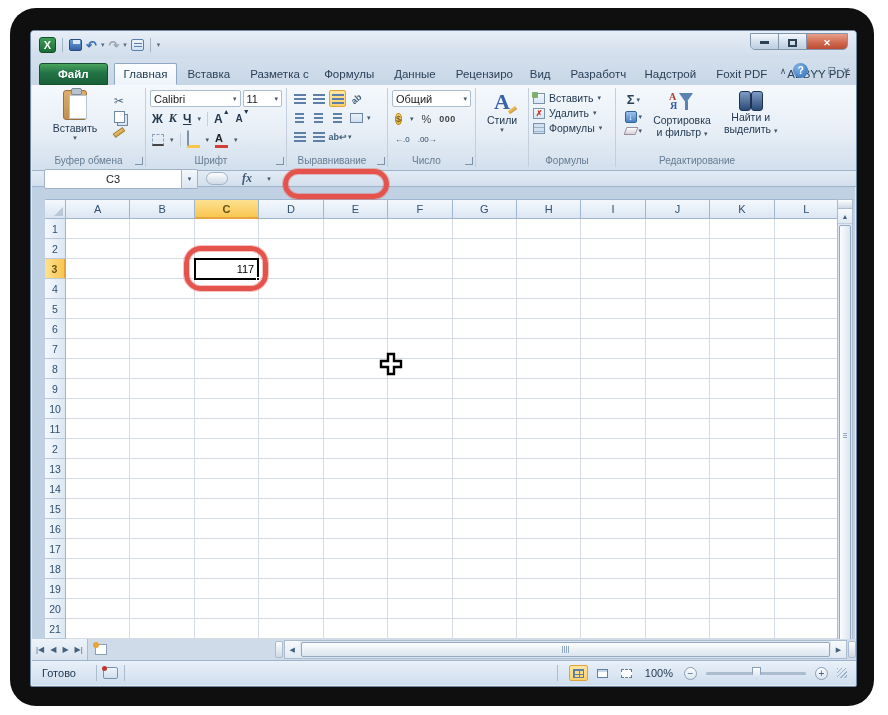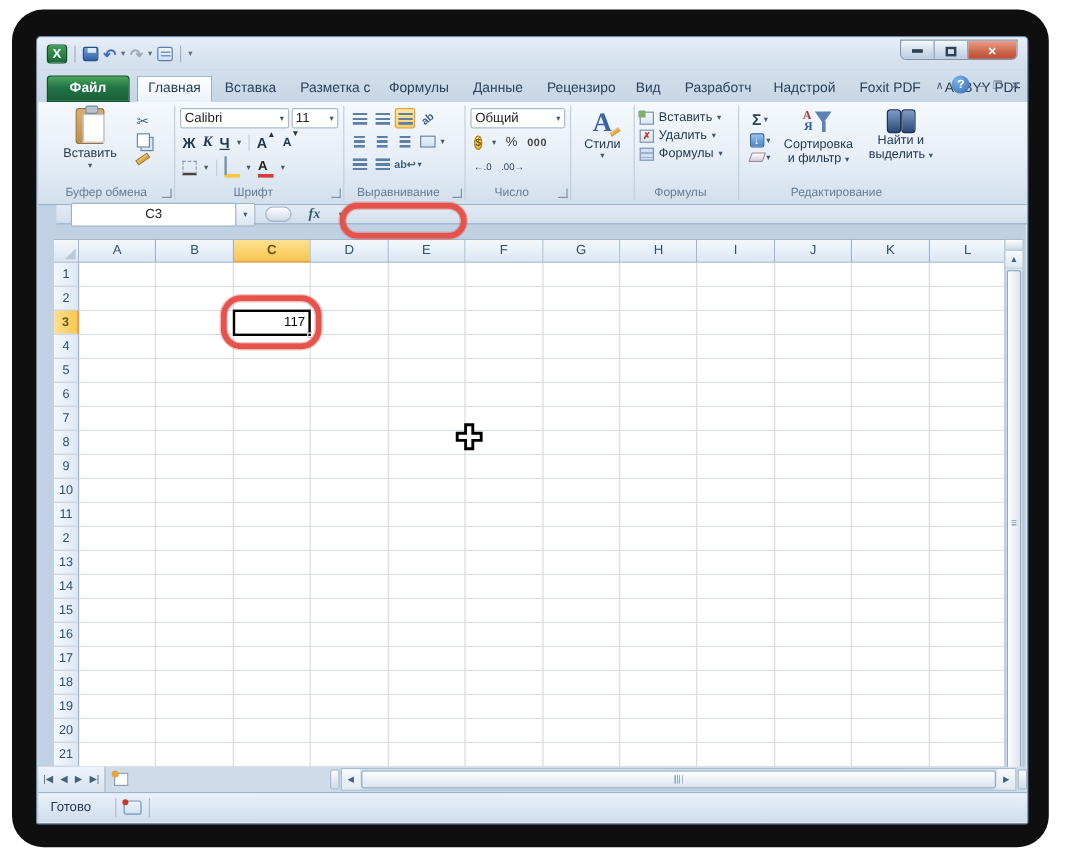--- a/index.html
+++ b/index.html
@@ -127,21 +127,21 @@
   .sortico { position:relative; width:26px; height:22px; margin-bottom:1px; }
   .sortico .a { position:absolute; left:0; top:0; font-weight:bold; color:#b03a2e; font-size:10px; font-family:"Liberation Serif",serif;}
   .sortico .ya { position:absolute; left:1px; top:9px; font-weight:bold; color:#2e5fa3; font-size:10px; font-family:"Liberation Serif",serif;}
   .funnel { position:absolute; right:2px; top:2px; width:0; height:0; border-left:7px solid transparent; border-right:7px solid transparent; border-top:10px solid #5b82b5; }
   .funnel::after { content:""; position:absolute; left:-1.5px; top:-2px; width:3px; height:9px; background:#5b82b5; }
   .binoc { width:24px; height:18px; position:relative; margin-bottom:2px;}
   .binoc::before, .binoc::after { content:""; position:absolute; top:0; width:10px; height:18px; background:linear-gradient(#7f9cc4,#2c4a77); border:1px solid #1d3354; border-radius:3px; }
   .binoc::before{ left:0; } .binoc::after{ right:0; }
 
   
-  .fbar { position:absolute; left:16px; top:140px; width:825px; height:16px; background:linear-gradient(#e3ecf5,#d2dfec);
+  .fbar { position:absolute; left:1px; top:140px; width:825px; height:16px; background:linear-gradient(#e3ecf5,#d2dfec);
           display:flex; align-items:center; padding:0 4px 0 12px; border-bottom:1px solid #9db4cb;}
   .namebox { width:138px; height:20px; background:#fff; border:1px solid #9fb2c6; border-radius:2px 0 0 2px;
              font-size:11px; color:#222; display:flex; align-items:center; justify-content:center; }
   .namedd { width:16px; height:20px; background:linear-gradient(#f4f8fc,#dbe6f1); border:1px solid #9fb2c6; border-left:none;
             font-size:7px; color:#43586d; display:flex; align-items:center; justify-content:center; border-radius:0 2px 2px 0;}
   .fsplit { width:8px; height:20px; }
   .roundbtn { width:22px; height:13px; border-radius:7px; background:linear-gradient(#fdfdfe,#cfdae6); border:1px solid #9fb2c6; margin-right:14px;}
   .fxbtn { font-family:"Liberation Serif",serif; font-style:italic; font-weight:bold; font-size:12px; color:#3c5a77; margin-right:10px; }
   .finput { flex:1; height:20px; background:#fff; border:1px solid #9fb2c6; border-radius:2px; font-size:11.5px; color:#111;
             display:flex; align-items:center; padding-left:5px; }
@@ -555,20 +555,39 @@
       <div class="hbtn">▶</div>
     </div>
     <div class="hsplit"></div>
   </div>
 
   <div class="statusbar">
     <span class="ready">Готово</span>
     <span class="ssep"></span>
     <span class="macro"></span>
     <span class="ssep"></span>
+    <div class="sright">
+      <span class="ssep"></span>
+      <span class="vbtn on">
+          <span class="vb-grid"></span>
+        </span>
+      <span class="vbtn">
+          <span class="vb-page"></span>
+        </span>
+      <span class="vbtn">
+          <span class="vb-brk"></span>
+        </span>
+      <span class="zoomtxt">100%</span>
+      <span class="zbtn">−</span>
+      <span class="ztrack">
+          <span class="zhandle"></span>
+        </span>
+      <span class="zbtn">+</span>
+      <span class="rgrip"></span>
+    </div>
   </div>
 </div>
 
 <div class="ring formula"></div>
 <div class="ring cell"></div>
 <svg class="cursor" viewBox="0 0 24 24">
   <path d="M9 2 h6 v7 h7 v6 h-7 v7 h-6 v-7 h-7 v-6 h7 z" fill="#fff" stroke="#000" stroke-width="2.4"></path>
 </svg>
 
 </body></html>

